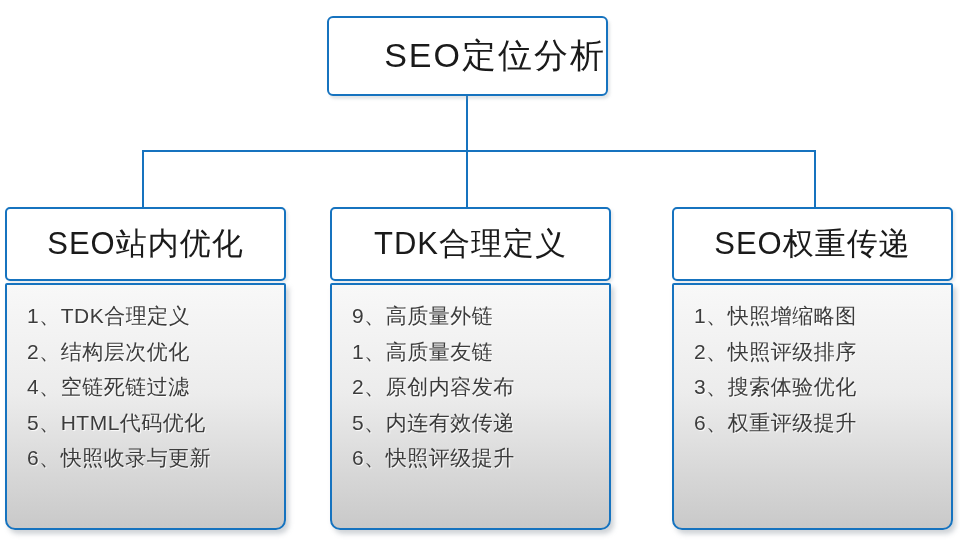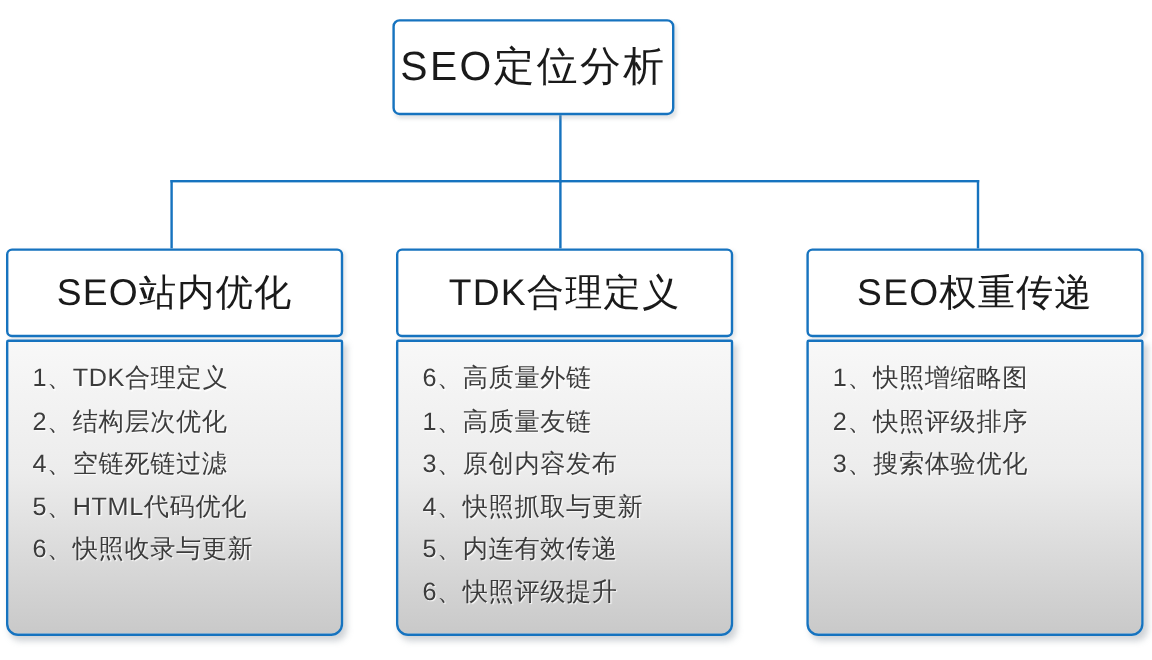--- a/index.html
+++ b/index.html
@@ -24,27 +24,28 @@
     box-sizing: border-box;
     border: 2px solid #1673bf;
     background: #ffffff;
     display: flex;
     align-items: center;
     justify-content: center;
   }
   .root-box {
     left: 327px;
     top: 16px;
-    width: 235px;
+    width: 281px;
     height: 80px;
     border-radius: 6px;
     font-size: 34px;
     letter-spacing: 2px;
     color: #1a1a1a;
     box-shadow: 2px 3px 3px rgba(150,160,170,0.28);
+    justify-content: flex-end;
   }
   .column {
     position: absolute;
     top: 207px;
     width: 281px;
   }
   .col-1 { left: 5px; }
   .col-2 { left: 330px; }
   .col-3 { left: 672px; }
   .header-box {
@@ -108,33 +109,33 @@
       <div class="list-item">5、HTML代码优化</div>
       <div class="list-item">6、快照收录与更新</div>
     </div>
   </div>
 
   <div class="column col-2">
     <div class="header-box">
       <span>TDK合理定义</span>
     </div>
     <div class="list-box">
-      <div class="list-item">6、高质量外链</div>
+      <div class="list-item">9、高质量外链</div>
       <div class="list-item">1、高质量友链</div>
-      <div class="list-item">3、原创内容发布</div>
-      <div class="list-item">4、快照抓取与更新</div>
+      <div class="list-item">2、原创内容发布</div>
       <div class="list-item">5、内连有效传递</div>
       <div class="list-item">6、快照评级提升</div>
     </div>
   </div>
 
   <div class="column col-3">
     <div class="header-box">
       <span>SEO权重传递</span>
     </div>
     <div class="list-box">
       <div class="list-item">1、快照增缩略图</div>
       <div class="list-item">2、快照评级排序</div>
       <div class="list-item">3、搜索体验优化</div>
+      <div class="list-item">6、权重评级提升</div>
     </div>
   </div>
 
 </div>
 
 </body></html>

